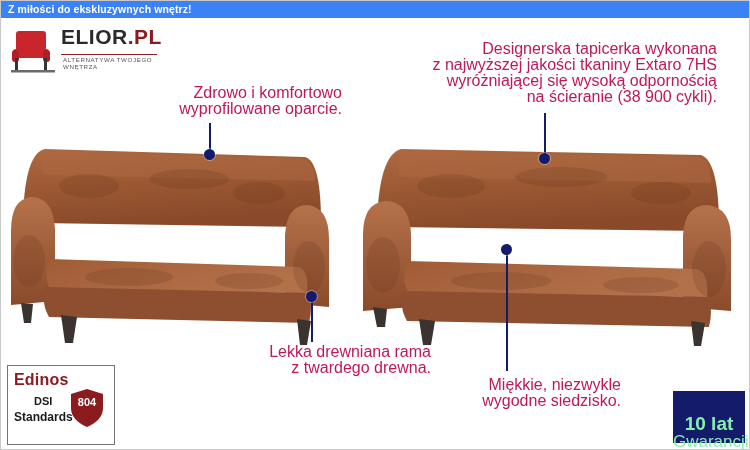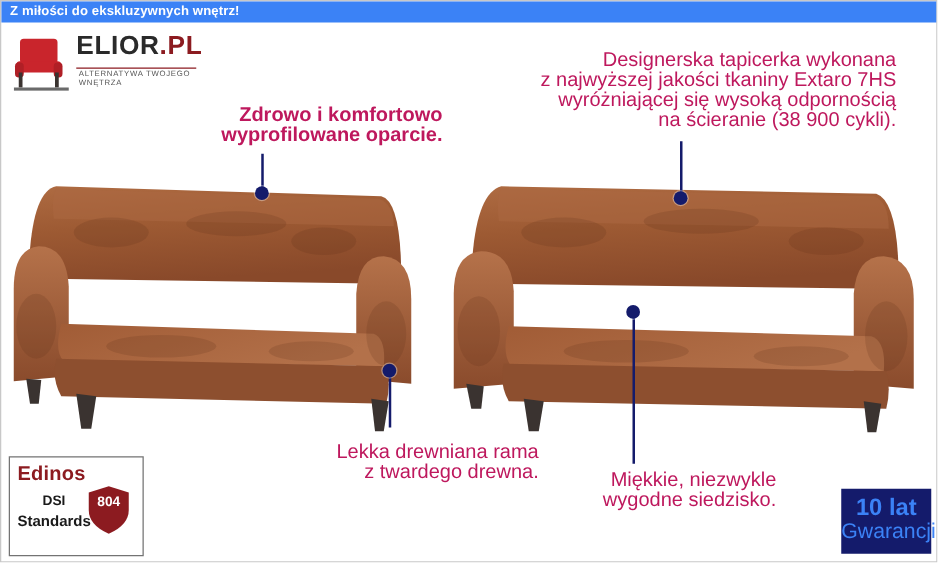--- a/index.html
+++ b/index.html
@@ -70,23 +70,23 @@
   }
   
   .callout {
     position: absolute;
     color: #be185d;
     font-size: 16px;
     line-height: 16px;
     text-align: right;
     font-family: "Liberation Sans", sans-serif;
   }
-  #txt-backrest { left: 148px; top: 84px; width: 205px; font-weight: bold; }
+  #txt-backrest { left: 136px; top: 84px; width: 205px; }
   #txt-fabric   { left: 398px; top: 40px; width: 318px; }
-  #txt-frame    { left: 200px; top: 353px; width: 230px; }
+  #txt-frame    { left: 200px; top: 343px; width: 230px; }
   #txt-seat     { left: 400px; top: 376px; width: 220px; }
   
   .dot {
     position: absolute;
     width: 11px; height: 11px;
     border-radius: 50%;
     background: #141b6b;
     box-shadow: 0 0 0 1px rgba(255,255,255,0.35);
   }
   .leader {
@@ -139,24 +139,24 @@
     text-align: center;
     font-size: 11px;
     font-weight: bold;
     color: #ffffff;
   }
   #warranty {
     position: absolute;
     left: 672px; top: 390px;
     width: 72px; height: 52px;
     background: #141b6b;
-    color: #3b82f6;
+    color: #86efac;
     text-align: center;
     box-sizing: border-box;
-    padding-top: 5px;
+    padding-top: 22px;
   }
   #warranty-years {
     font-size: 19px;
     font-weight: bold;
     line-height: 21px;
   }
   #warranty-label {
     font-size: 17px;
     font-weight: normal;
     line-height: 15px;

